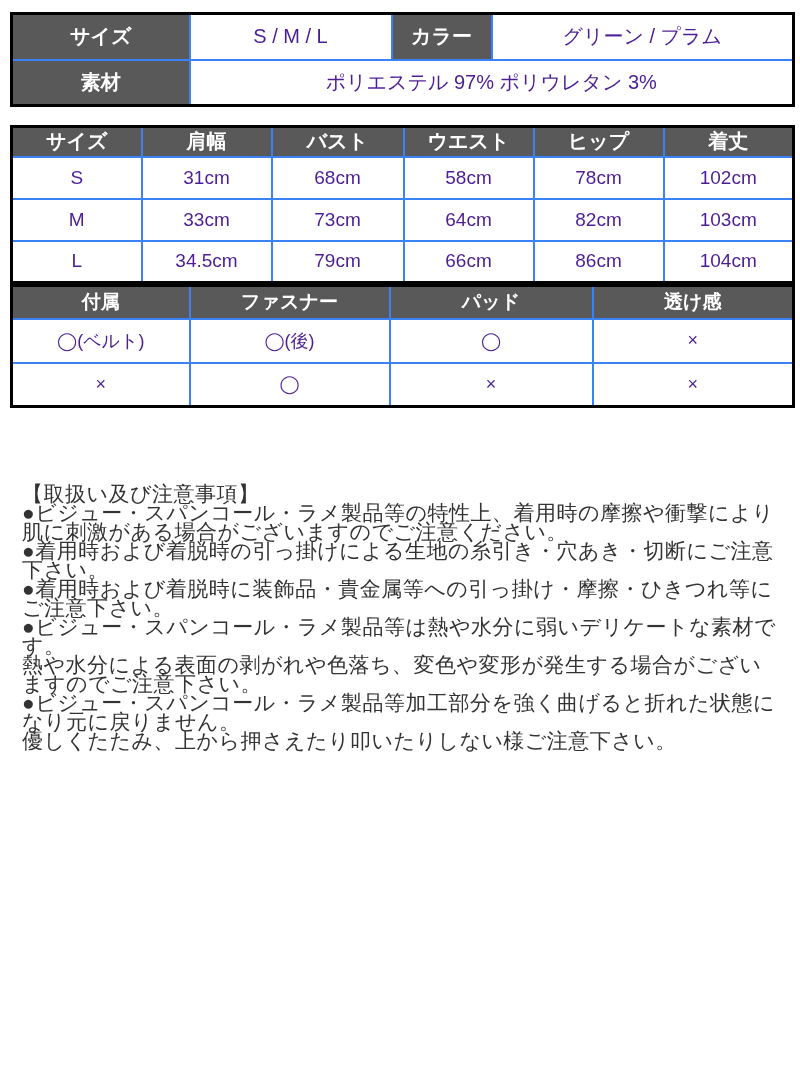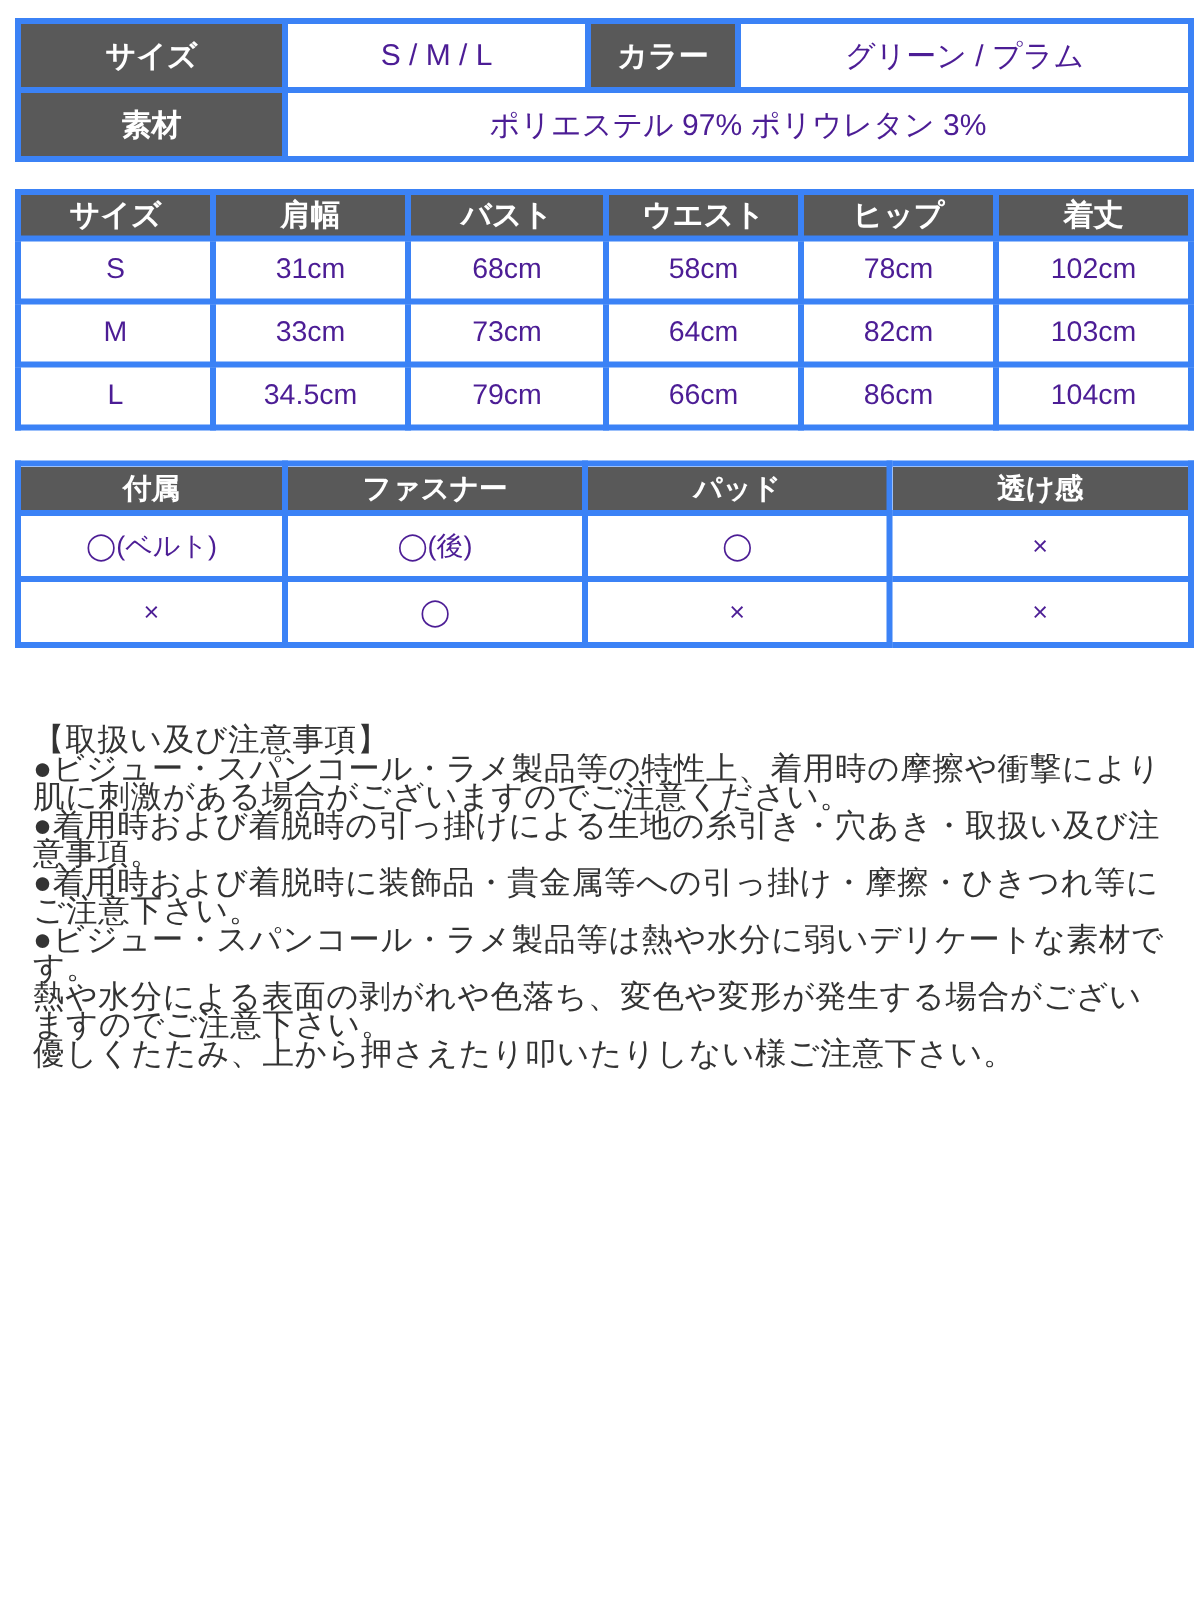--- a/index.html
+++ b/index.html
@@ -11,21 +11,21 @@
     position: relative;
   }
   table {
     border-collapse: collapse;
     table-layout: fixed;
     width: 782px;
     margin-left: 10px;
     border: 3px solid #000;
   }
   th, td {
-    border: 4px solid #3b82f6;
+    border: 2px solid #3b82f6;
     text-align: center;
     vertical-align: middle;
     overflow: hidden;
     white-space: nowrap;
   }
   th {
     background: #595959;
     color: #ffffff;
     font-weight: bold;
     font-size: 20px;
@@ -40,21 +40,21 @@
   
   #info-table { margin-top: 12px; }
   #info-table th, #info-table td { height: 46px; font-size: 20px; }
 
   
   #size-table { margin-top: 18px; }
   #size-table th { height: 30px; }
   #size-table td { height: 42px; }
 
   
-  #spec-table { margin-top: 20px; }
+  #spec-table { margin-top: 0; }
   #spec-table th { height: 33px; font-size: 19px; }
   #spec-table td { height: 44px; font-size: 18px; }
 
   
   #care-notes {
     position: absolute;
     left: 22px; top: 484px;
     width: 760px;
     font-size: 21px;
     line-height: 19px;
@@ -157,18 +157,19 @@
     <td>×</td>
     <td>×</td>
   </tr>
 </tbody>
   </table>
 
 <div id="care-notes">
   <div>【取扱い及び注意事項】</div>
   <div>●ビジュー・スパンコール・ラメ製品等の特性上、着用時の摩擦や衝撃により</div>
   <div>肌に刺激がある場合がございますのでご注意ください。</div>
-  <div>●着用時および着脱時の引っ掛けによる生地の糸引き・穴あき・取扱い及び注意事項。</div>
+  <div>●着用時および着脱時の引っ掛けによる生地の糸引き・穴あき・切断にご注意下さい。</div>
   <div>●着用時および着脱時に装飾品・貴金属等への引っ掛け・摩擦・ひきつれ等にご注意下さい。</div>
   <div>●ビジュー・スパンコール・ラメ製品等は熱や水分に弱いデリケートな素材です。</div>
   <div>熱や水分による表面の剥がれや色落ち、変色や変形が発生する場合がございますのでご注意下さい。</div>
+  <div>●ビジュー・スパンコール・ラメ製品等加工部分を強く曲げると折れた状態になり元に戻りません。</div>
   <div>優しくたたみ、上から押さえたり叩いたりしない様ご注意下さい。</div>
 </div>
 
 </body></html>

